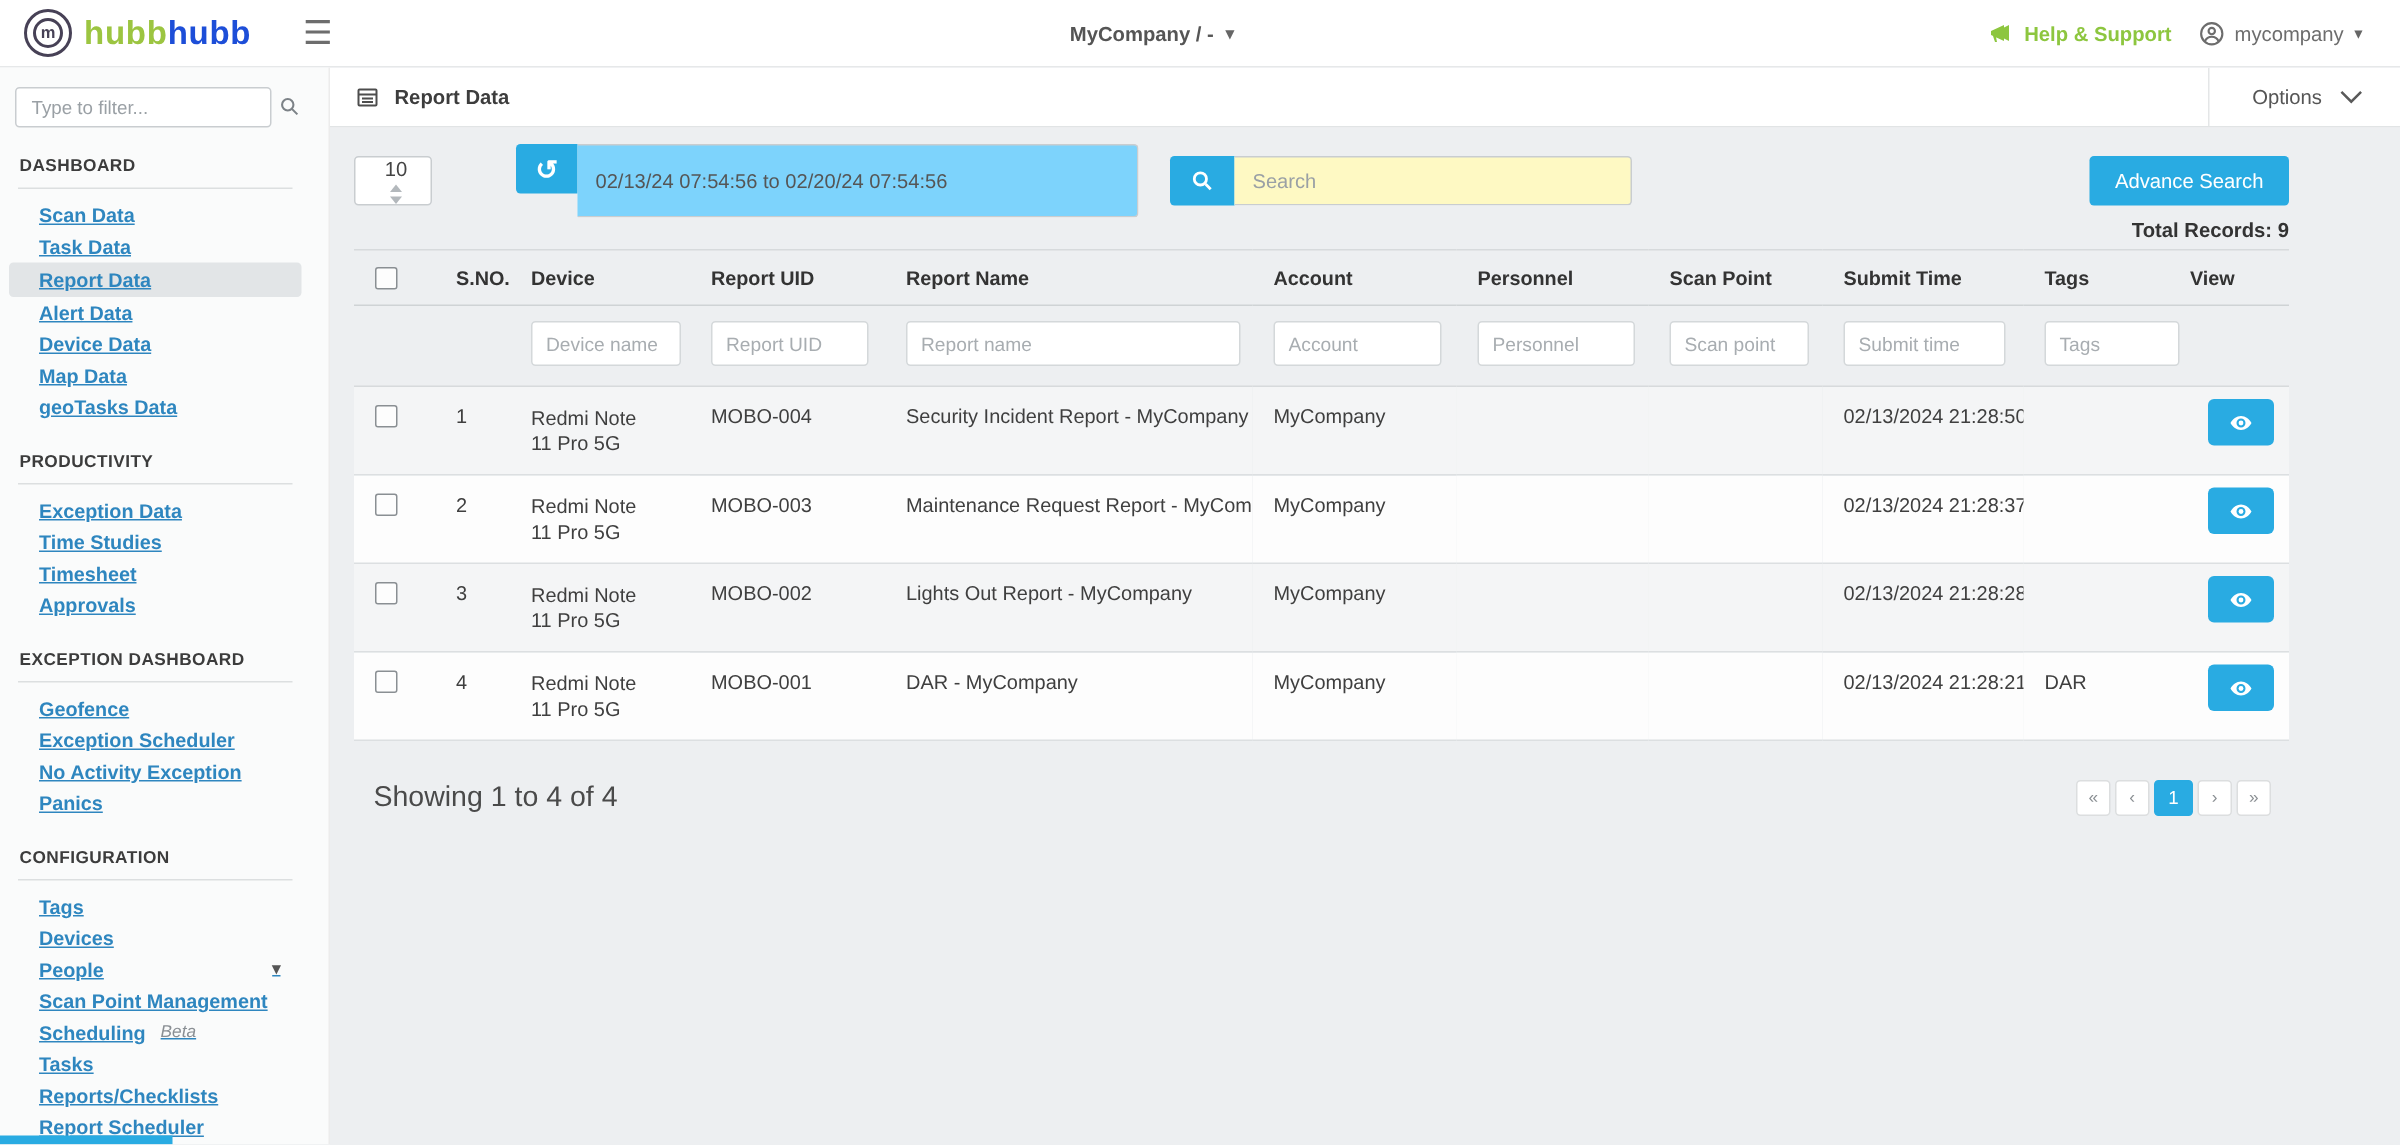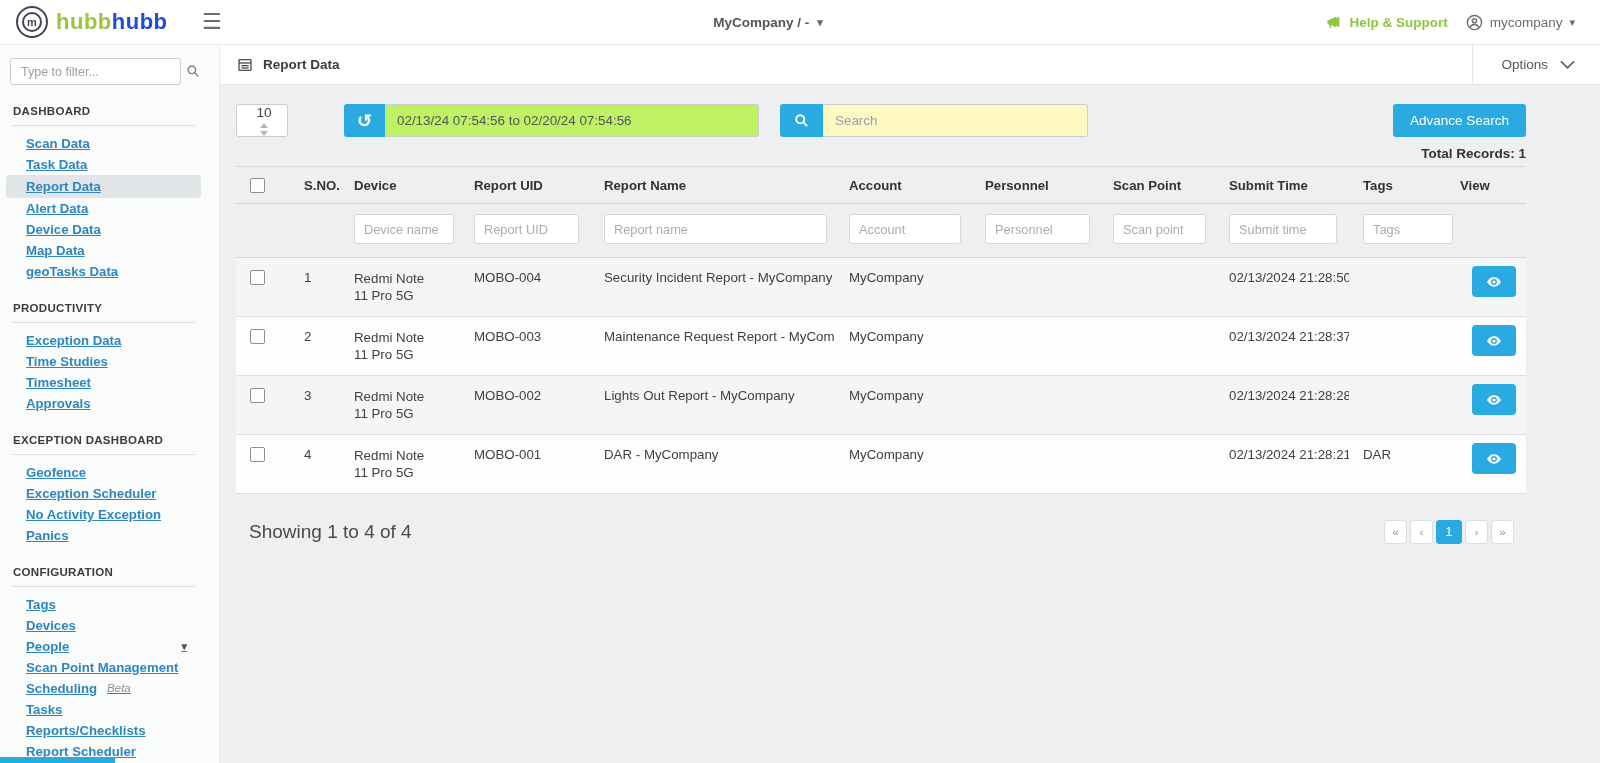--- a/index.html
+++ b/index.html
@@ -50,21 +50,21 @@
   
   .controls-row { display:flex; align-items:center; height:33px; }
   .pagesize { width:52px; height:33px; background:#fff; border:1px solid #c9cdd0; border-radius:3px; display:flex; align-items:center; justify-content:space-between; padding:0 8px 0 12px; font-size:13.5px; color:#444; cursor:pointer;flex-direction:column; }
   .spin { display:flex; flex-direction:column; gap:3px; }
   .spin i { width:0; height:0; border-left:4px solid transparent; border-right:4px solid transparent; }
   .spin .up { border-bottom:5px solid #b3b8bc; }
   .spin .down { border-top:5px solid #b3b8bc; }
   .date-group { display:flex; margin-left:56px; }
   .btn-square { width:41px; height:33px; background:#29abe2; border:none; border-radius:3px 0 0 3px; color:#fff; display:flex; align-items:center; justify-content:center; cursor:pointer; }
   .refresh-glyph { font-size:18px; font-weight:bold; line-height:1; }
-  .date-input { width:374px; height:33px; border:1px solid #c9cdd0; border-left:none; border-radius:0 3px 3px 0; padding:0 12px; font-size:13.4px; color:#555; font-family:inherit; background:#bef264; outline:none; }
+  .date-input { width:374px; height:49px; border:1px solid #c9cdd0; border-left:none; border-radius:0 3px 3px 0; padding:0 12px; font-size:13.4px; color:#555; font-family:inherit; background:#7dd3fc; outline:none; }
   .search-group { display:flex; margin-left:21px; }
   .search-btn { width:43px; }
   .search-input { width:265px; height:33px; border:1px solid #c9cdd0; border-left:none; border-radius:0 3px 3px 0; padding:0 12px; font-size:13.4px; color:#555; font-family:inherit; background:#fef9c3; outline:none; }
   .search-input::placeholder, .date-input::placeholder { color:#9aa0a5; }
   .advance-btn { margin-left:auto; height:33px; padding:0 17px; background:#29abe2; border:none; border-radius:3px; color:#fff; font-size:13.5px; font-family:inherit; cursor:pointer; }
 
   .total-records { text-align:right; font-size:13.5px; font-weight:bold; color:#333; margin:9px 0 5px; }
 
   
   table { width:100%; border-collapse:collapse; table-layout:fixed; }
@@ -236,21 +236,21 @@
                   <circle cx="10" cy="10" r="6.5"></circle>
                   <line x1="15.5" y1="15.5" x2="21" y2="21"></line>
                 </svg>
             </span>
           </button>
           <input class="search-input" type="text" placeholder="Search" style="">
         </div>
         <button class="advance-btn">Advance Search</button>
       </div>
 
-      <div class="total-records">Total Records: 1</div>
+      <div class="total-records">Total Records: 9</div>
 
       <table>
         <colgroup>
           <col style="width:54px">
             <col style="width:50px">
             <col style="width:120px">
             <col style="width:130px">
             <col style="width:245px">
             <col style="width:136px">
             <col style="width:128px">

